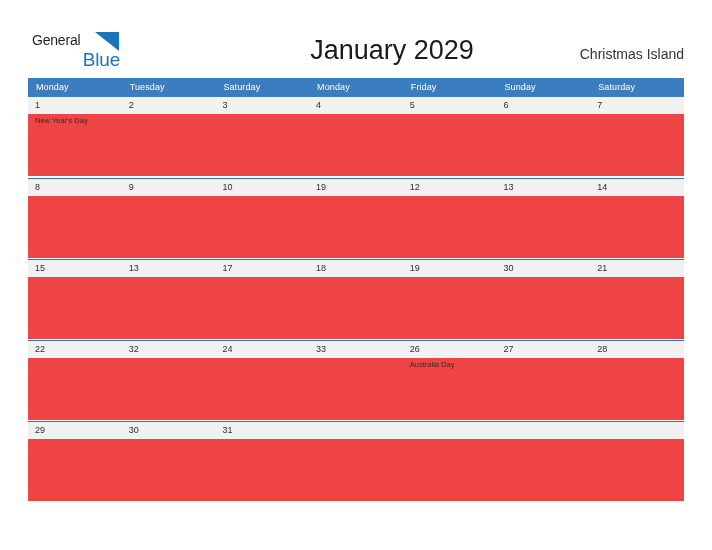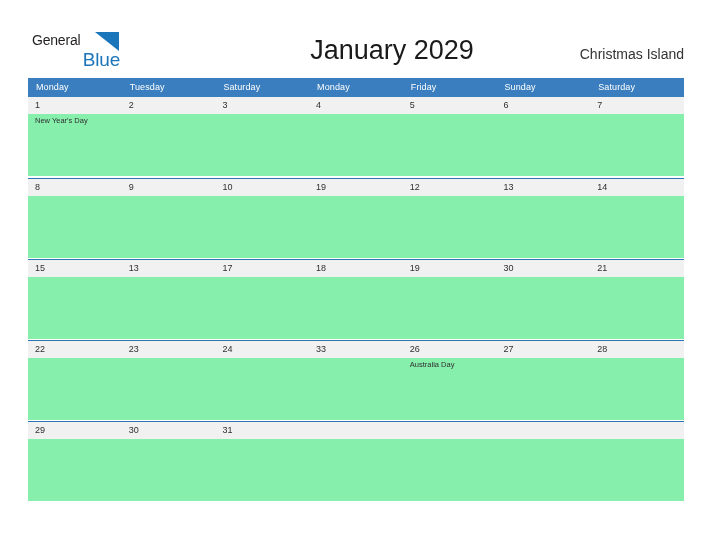--- a/index.html
+++ b/index.html
@@ -147,21 +147,21 @@
     align-items: center;
     color: #2f2f2f;
     font-size: 9px;
     line-height: 11px;
   }
 
   .event-area {
     display: flex;
     width: 656px;
     height: 62px;
-    background: #86efac;
+    background: #ef4444;
   }
   .event-cell {
     width: 93.71px;
     box-sizing: border-box;
     padding-left: 7px;
     padding-top: 2px;
     padding-right: 3px;
   }
   .event-text {
     font-size: 7.5px;
@@ -303,21 +303,21 @@
           </div>
         <div class="event-cell">
             <span class="event-text"></span>
           </div>
       </div>
     </div>
 
     <div class="week-row">
       <div class="day-band">
         <div class="day-band-cell">22</div>
-        <div class="day-band-cell">23</div>
+        <div class="day-band-cell">32</div>
         <div class="day-band-cell">24</div>
         <div class="day-band-cell">33</div>
         <div class="day-band-cell">26</div>
         <div class="day-band-cell">27</div>
         <div class="day-band-cell">28</div>
       </div>
       <div class="event-area">
         <div class="event-cell">
             <span class="event-text"></span>
           </div>

